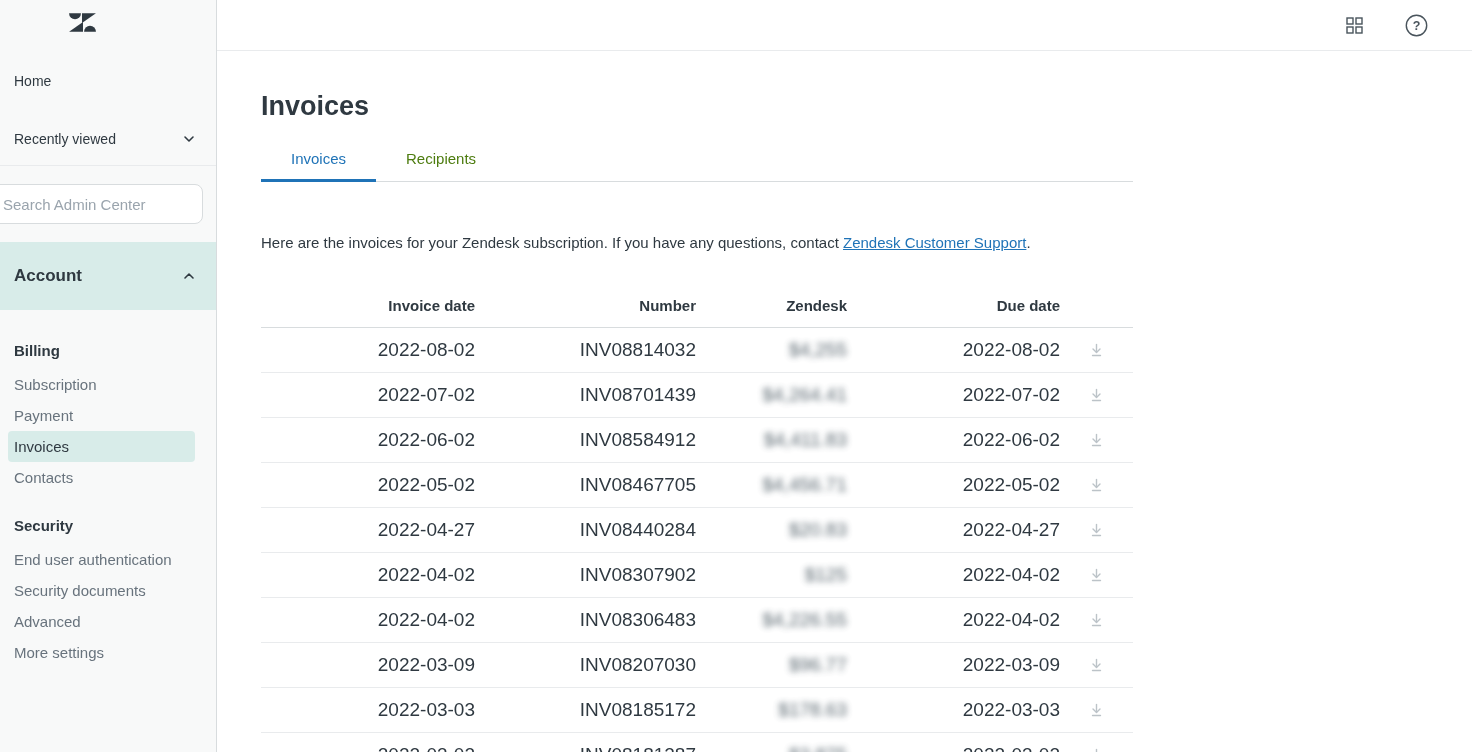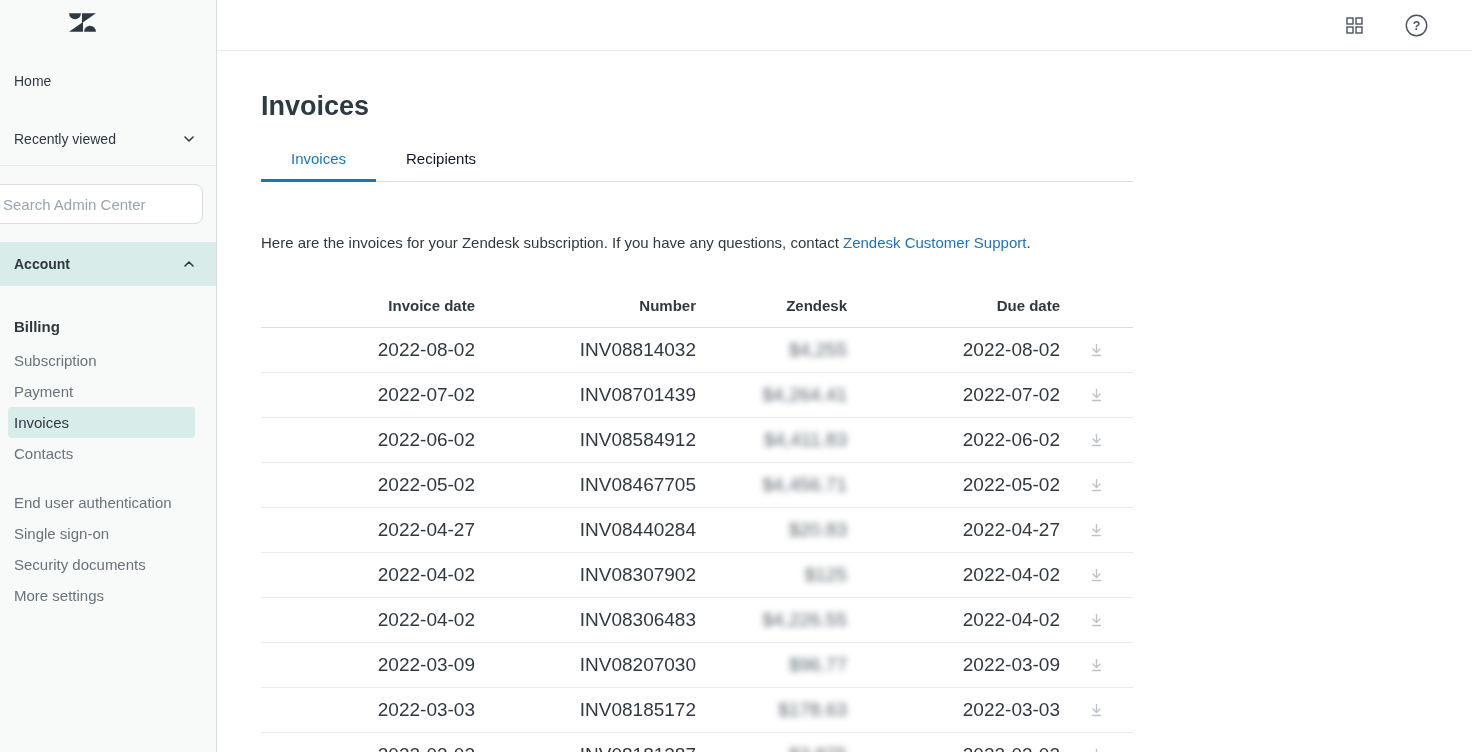--- a/index.html
+++ b/index.html
@@ -12,23 +12,23 @@
   .logo-wrap { padding:10px 0 0 68px; height:40px; }
   .side-item { font-size:14px; color:#2f3941; padding:0 20px 0 14px; cursor:pointer;
                display:flex; align-items:center; justify-content:space-between; }
   .side-home { margin-top:33px; }
   .side-recent { margin-top:42px; }
   .side-divider { border:none; border-top:1px solid #e9ebed; margin-top:18px; }
   .search-box { margin:18px 0 0 -10px; width:213px; height:40px; border:1px solid #d8dcde;
                 border-radius:8px; background:#fff; font-size:15px; color:#2f3941;
                 padding:0 10px 0 12px; outline:none; font-family:"Liberation Sans", sans-serif; }
   .search-box::placeholder { color:#9aa4ad; }
-  .account-header { margin-top:18px; height:44px; background:#d8ece9; display:flex;
+  .account-header { margin-top:18px; height:68px; background:#d8ece9; display:flex;
                     align-items:center; justify-content:space-between;
-                    padding:0 20px 0 14px; font-size:14px; font-weight:600;
+                    padding:0 20px 0 14px; font-size:17px; font-weight:600;
                     color:#2f3941; cursor:pointer; }
   .nav { padding:26px 8px 0 8px; }
   .nav-section-header { font-size:15px; font-weight:700; color:#2f3941;
                         padding:6px 0 6px 6px; margin-bottom:4px; }
   .nav-item { font-size:15px; color:#68737d; line-height:21px; padding:5px 6px;
               border-radius:4px; cursor:pointer; max-width:187px; }
   .nav-item .nav-label { display:inline-block; max-width:168px; }
   .nav-item.selected { background:#d8ece9; color:#2f3941; }
   .nav-gap { height:18px; }
 
@@ -40,25 +40,25 @@
             justify-content:flex-end; padding-right:44px; gap:42px; }
   .topbar-btn { background:none; border:none; cursor:pointer; display:flex;
                 align-items:center; justify-content:center; padding:0; }
 
   
   .main { position:absolute; left:217px; top:51px; right:0; bottom:0; background:#fff;
           padding-left:44px; }
   .page-title { margin-top:40px; font-size:27px; font-weight:600; color:#2f3941; }
   .tabs { margin-top:18px; width:872px; border-bottom:1px solid #d8dcde;
           display:flex; }
-  .tab { font-size:15px; padding:10px 30px 12px 30px; color:#0f172a; cursor:pointer;
+  .tab { font-size:15px; padding:10px 30px 12px 30px; color:#4d7c0f; cursor:pointer;
          border-bottom:3px solid transparent; margin-bottom:-1px; }
   .tab.active { color:#1f73b7; border-bottom-color:#1f73b7; }
   .desc { margin-top:52px; font-size:15px; color:#2f3941; }
-  .desc a { color:#1f73b7; cursor:pointer; }
+  .desc a { color:#1f73b7; text-decoration:underline; cursor:pointer; }
 
   .table { margin-top:36px; width:872px; }
   .t-head, .t-row { display:grid;
       grid-template-columns:200px 221px 151px 213px 1fr;
       align-items:center; padding-left:14px;text-align:right; }
   .t-head { font-weight:700; font-size:15px; color:#2f3941;
             padding-top:10px; padding-bottom:13px; border-bottom:1px solid #d8dcde; }
   .t-row { height:45px; border-bottom:1px solid #e9ebed; font-size:19px; color:#2f3941; }
   .amount-redacted { filter:blur(3px); opacity:.85; color:#3a4a54; }
   .dl-btn { background:none; border:none; cursor:pointer; justify-self:center;
@@ -112,28 +112,29 @@
   </div>
         <div class="nav-item selected">
     <span class="nav-label">Invoices</span>
   </div>
         <div class="nav-item">
     <span class="nav-label">Contacts</span>
   </div>
       </div>
       <div class="nav-gap"></div>
       <div>
+    <div class="nav-section-header">Security</div>
         <div class="nav-item">
     <span class="nav-label">End user authentication</span>
   </div>
         <div class="nav-item">
-    <span class="nav-label">Single sign-on</span>
-  </div>
-        <div class="nav-item">
     <span class="nav-label">Security documents</span>
+  </div>
+        <div class="nav-item">
+    <span class="nav-label">Advanced</span>
   </div>
         <div class="nav-item">
     <span class="nav-label">More settings</span>
   </div>
       </div>
     </div>
 </div>
 
 <div class="topbar">
   <button class="topbar-btn">

